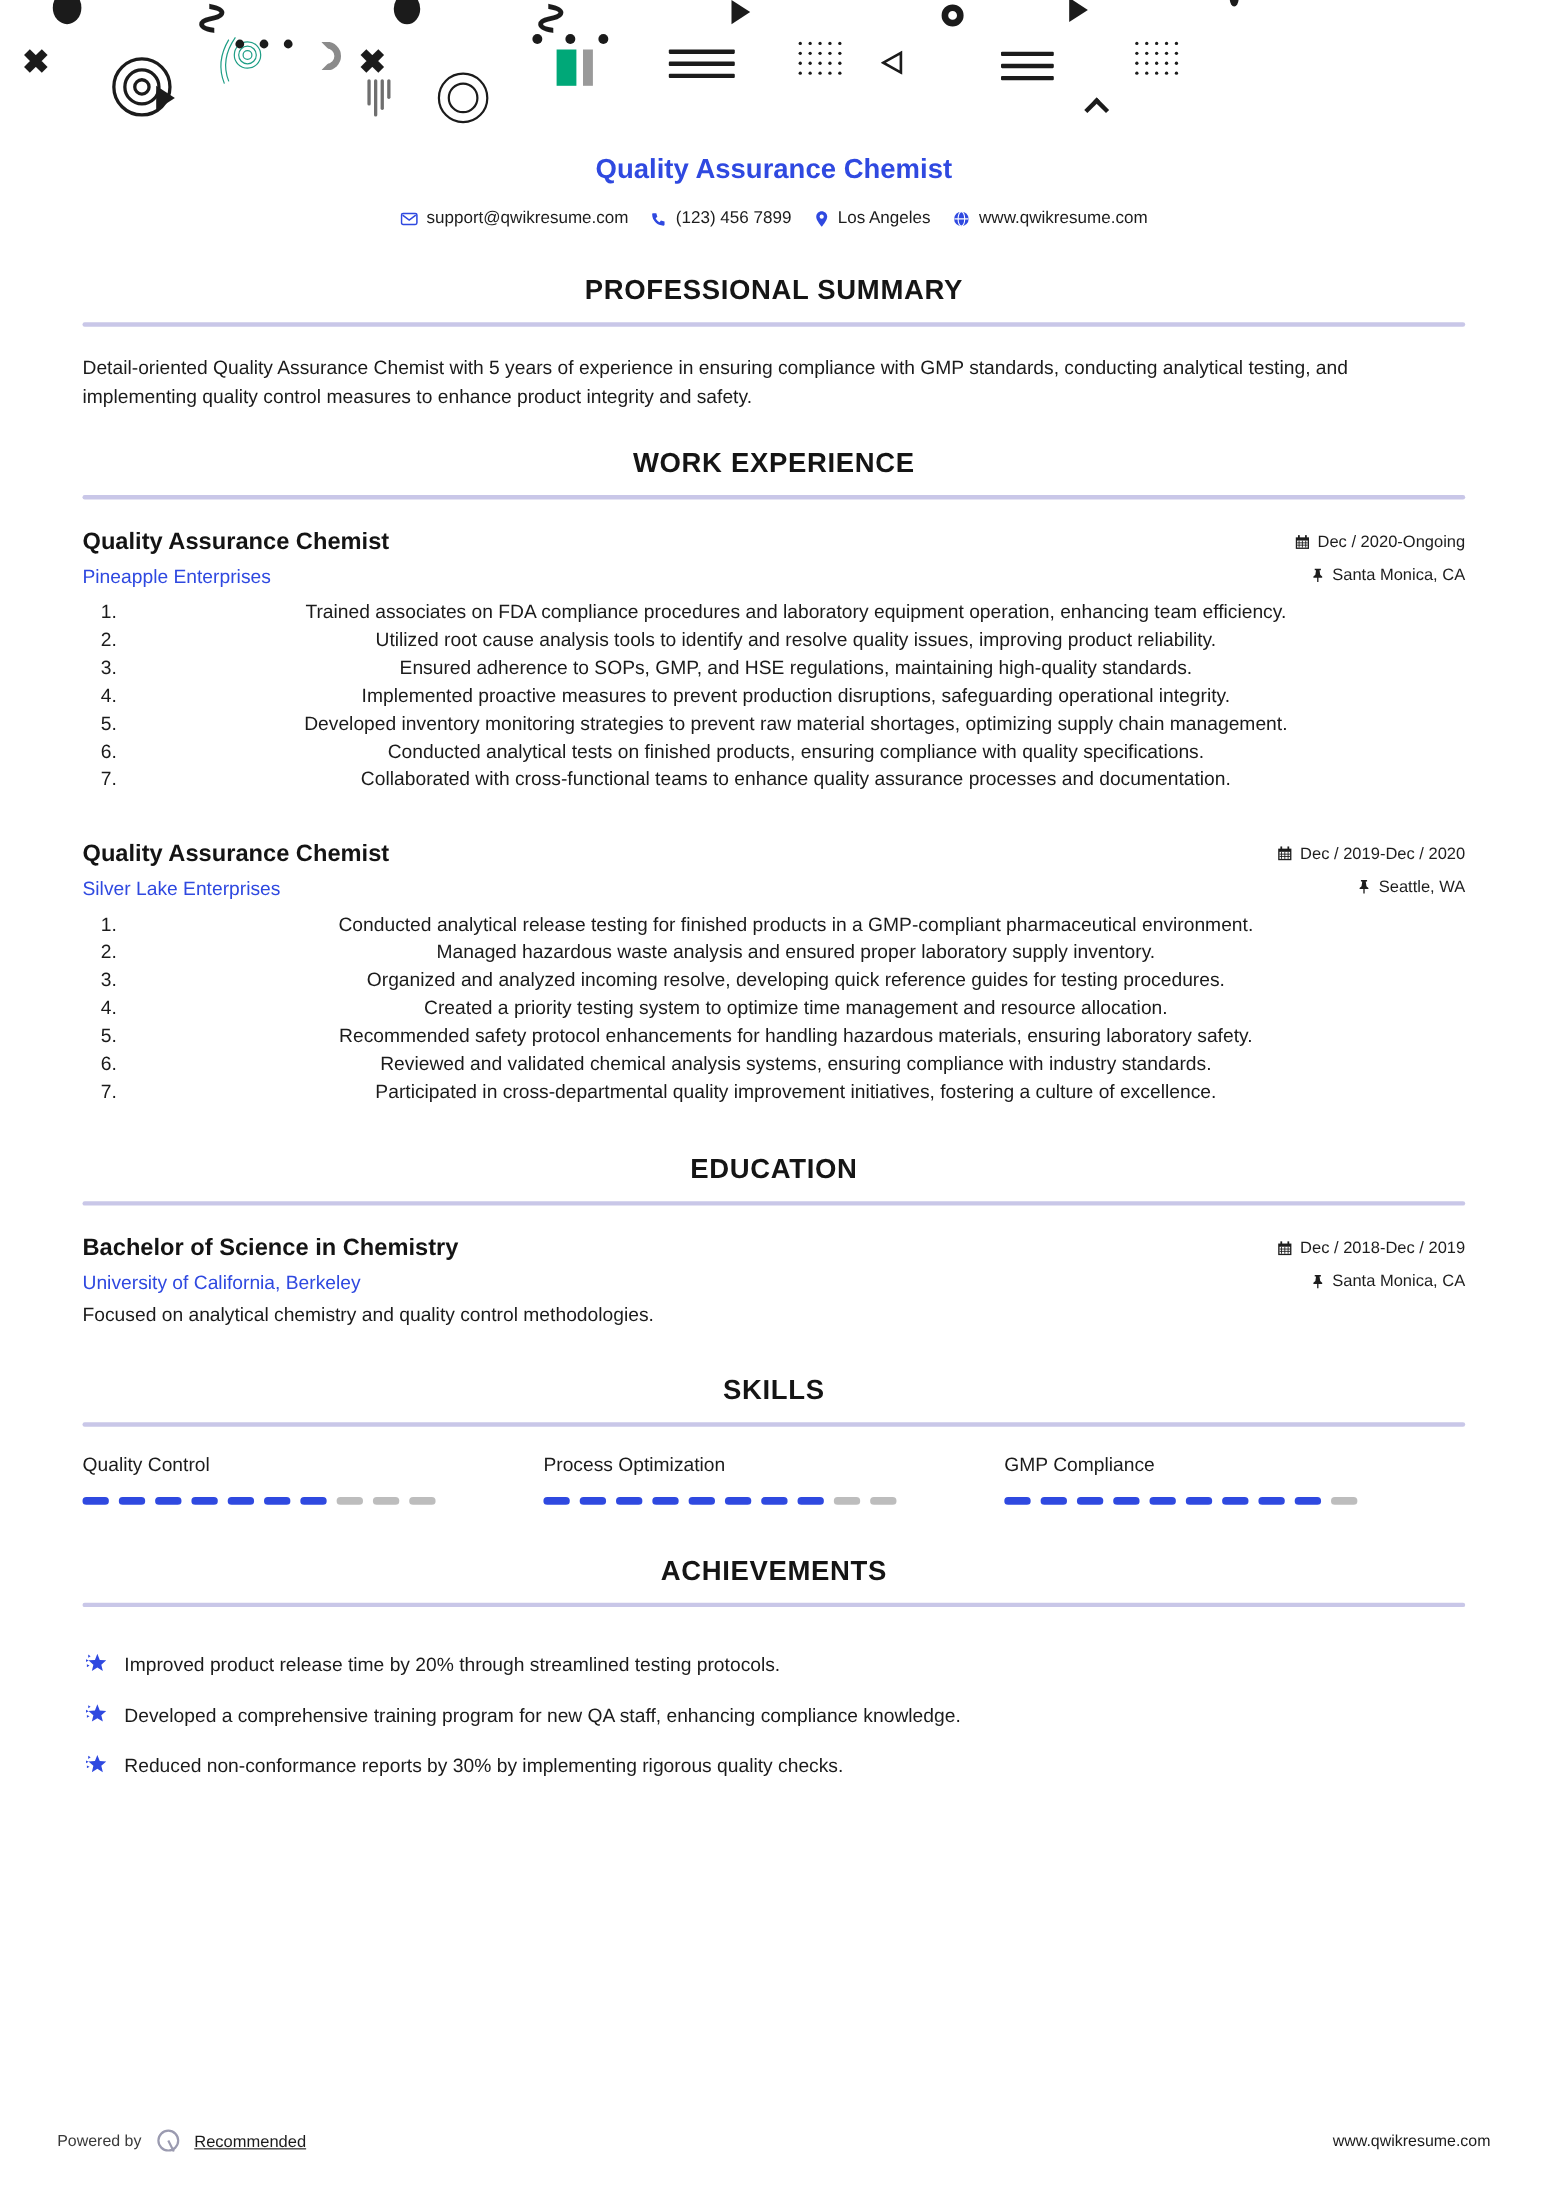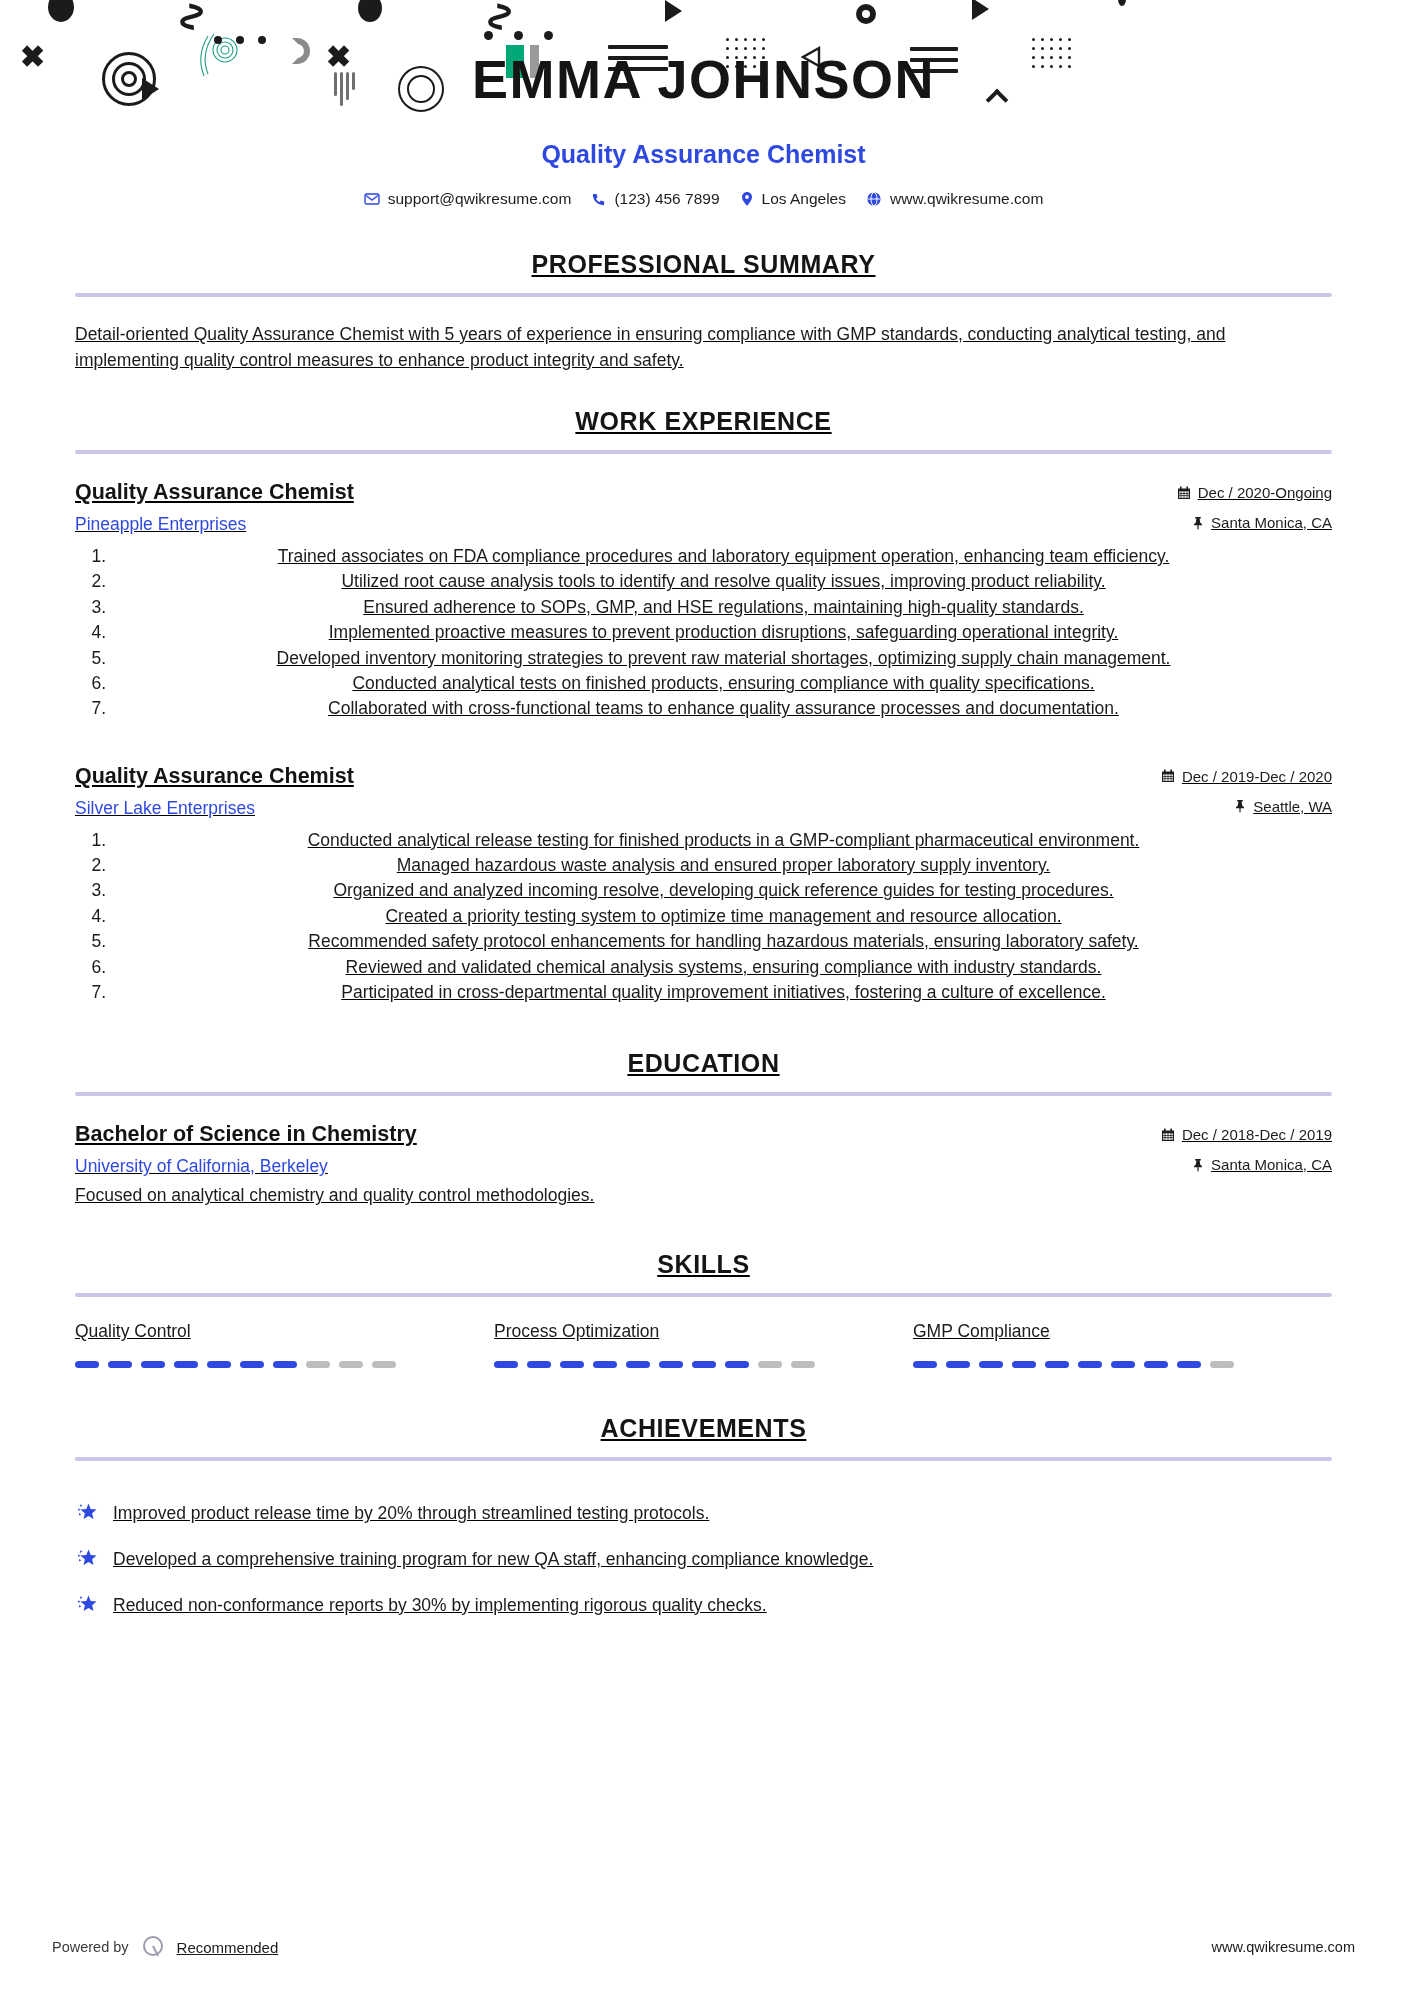--- a/index.html
+++ b/index.html
@@ -119,21 +119,20 @@
     z-index: 3;
   }
   .contact-item { display: flex; align-items: center; gap: 8px; }
   .contact-item svg { display: block; }
 
   
   .content {
     position: relative;
     padding: 0 75px;
     margin-top: 250px;
-    text-decoration: underline;
   }
 
   .section-title {
     text-align: center;
     font-size: 25px;
     font-weight: 700;
     letter-spacing: 0.6px;
     color: #151515;
     margin-top: 34px;
   }
@@ -369,21 +368,20 @@
         <i></i>
         <i></i>
       <i></i>
         <i></i>
         <i></i>
         <i></i>
         <i></i>
     </div>
   </div>
 
-  <div class="name">EMMA JOHNSON</div>
   <div class="job-title">Quality Assurance Chemist</div>
 
   <div class="contact-row">
     <span class="contact-item">
       <svg width="16" height="16" viewBox="0 0 16 16">
         <rect x="1" y="3" width="14" height="10" rx="1.5" fill="none" stroke="#2f49e0" stroke-width="1.4"></rect>
         <path d="M2 4.5 L8 9 L14 4.5" fill="none" stroke="#2f49e0" stroke-width="1.4"></path>
       </svg>
       <span>support@qwikresume.com</span>
     </span>

